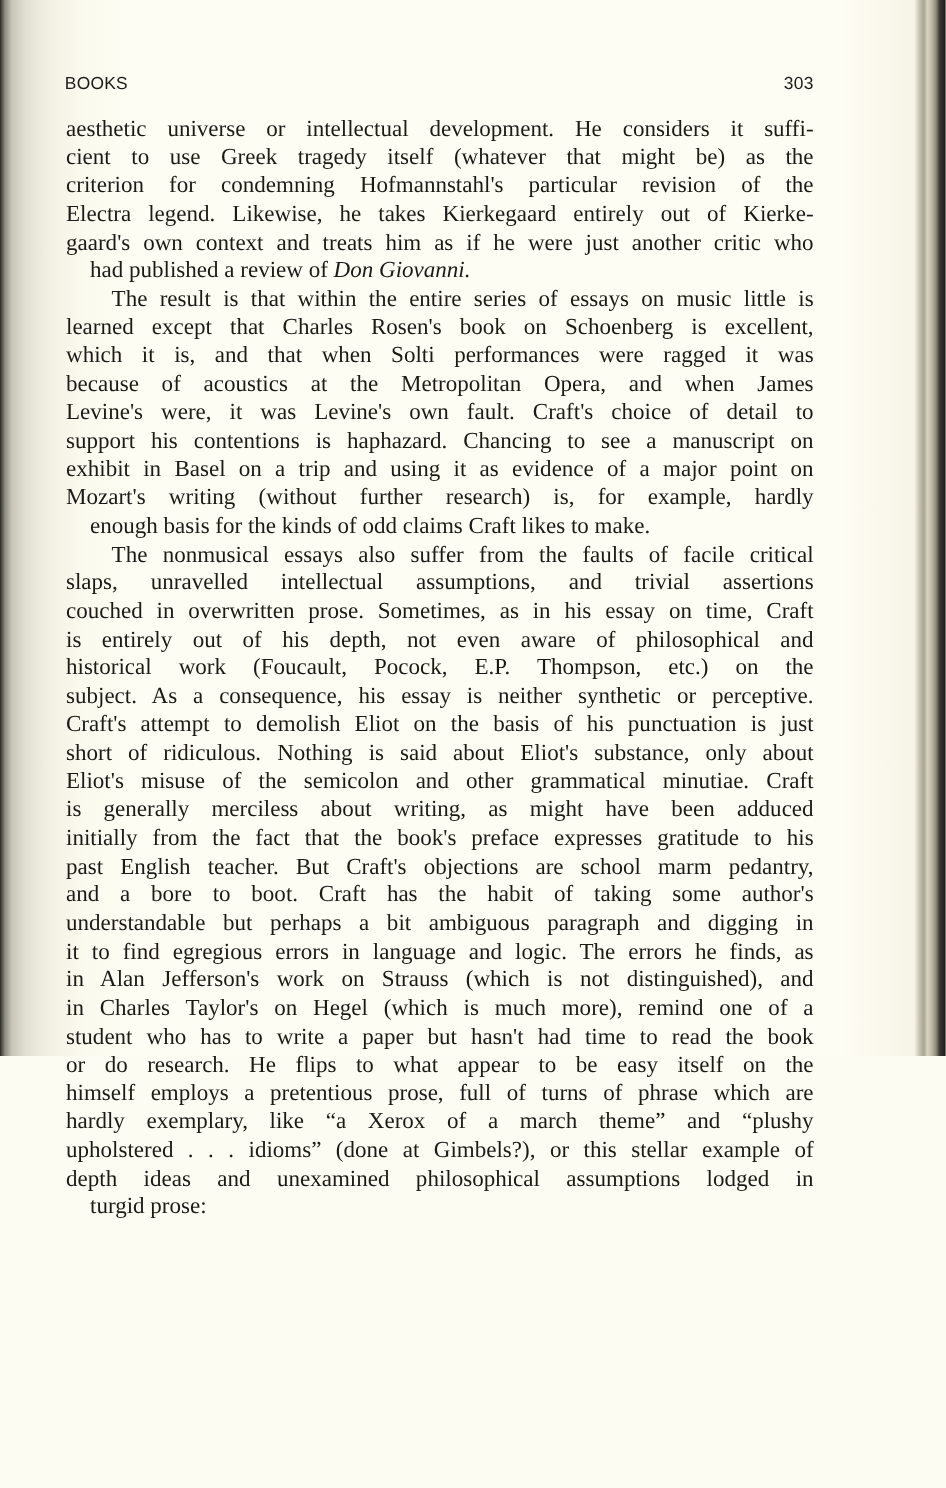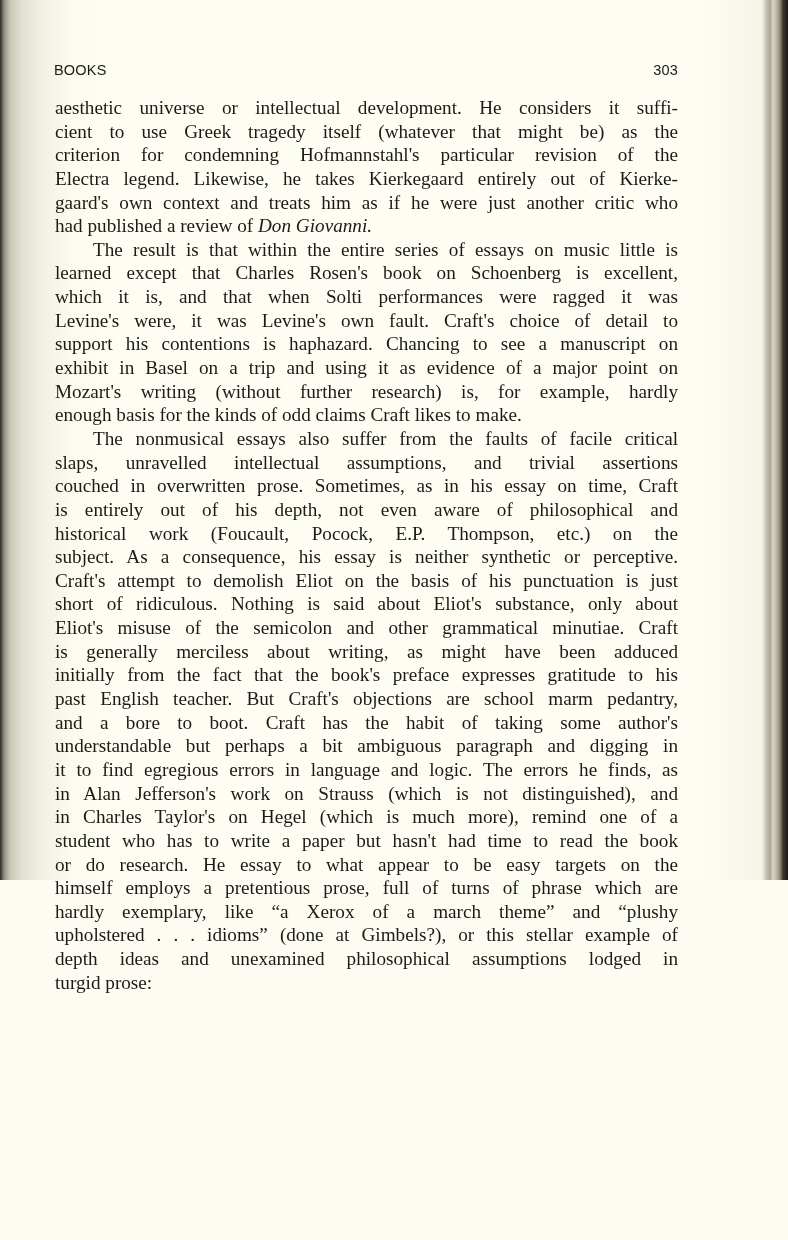--- a/index.html
+++ b/index.html
@@ -75,20 +75,21 @@
     }
     .body-text .line {
       display: block;
       text-align: justify;
       text-align-last: justify;
       white-space: nowrap;
       height: 23.65px;
     }
     .body-text .line.last {
       text-align-last: left;
+      margin-left: 20px;
     }
     .body-text .line.first-indent {
       padding-left: 38px;
     }
     .body-text i {
       font-style: italic;
     }
   </style>
 </head>
 <body>
@@ -106,20 +107,21 @@
         <span class="line"><span>cient to use Greek tragedy itself (whatever that might be) as the</span></span>
         <span class="line"><span>criterion for condemning Hofmannstahl's particular revision of the</span></span>
         <span class="line"><span>Electra legend. Likewise, he takes Kierkegaard entirely out of Kierke-</span></span>
         <span class="line"><span>gaard's own context and treats him as if he were just another critic who</span></span>
         <span class="line last"><span>had published a review of </span><i>Don Giovanni.</i></span>
       </p>
       <p>
         <span class="line first-indent"><span>The result is that within the entire series of essays on music little is</span></span>
         <span class="line"><span>learned except that Charles Rosen's book on Schoenberg is excellent,</span></span>
         <span class="line"><span>which it is, and that when Solti performances were ragged it was</span></span>
+        <span class="line"><span>because of acoustics at the Metropolitan Opera, and when James</span></span>
         <span class="line"><span>Levine's were, it was Levine's own fault. Craft's choice of detail to</span></span>
         <span class="line"><span>support his contentions is haphazard. Chancing to see a manuscript on</span></span>
         <span class="line"><span>exhibit in Basel on a trip and using it as evidence of a major point on</span></span>
         <span class="line"><span>Mozart's writing (without further research) is, for example, hardly</span></span>
         <span class="line last"><span>enough basis for the kinds of odd claims Craft likes to make.</span></span>
       </p>
       <p>
         <span class="line first-indent"><span>The nonmusical essays also suffer from the faults of facile critical</span></span>
         <span class="line"><span>slaps, unravelled intellectual assumptions, and trivial assertions</span></span>
         <span class="line"><span>couched in overwritten prose. Sometimes, as in his essay on time, Craft</span></span>
@@ -131,21 +133,21 @@
         <span class="line"><span>Eliot's misuse of the semicolon and other grammatical minutiae. Craft</span></span>
         <span class="line"><span>is generally merciless about writing, as might have been adduced</span></span>
         <span class="line"><span>initially from the fact that the book's preface expresses gratitude to his</span></span>
         <span class="line"><span>past English teacher. But Craft's objections are school marm pedantry,</span></span>
         <span class="line"><span>and a bore to boot. Craft has the habit of taking some author's</span></span>
         <span class="line"><span>understandable but perhaps a bit ambiguous paragraph and digging in</span></span>
         <span class="line"><span>it to find egregious errors in language and logic. The errors he finds, as</span></span>
         <span class="line"><span>in Alan Jefferson's work on Strauss (which is not distinguished), and</span></span>
         <span class="line"><span>in Charles Taylor's on Hegel (which is much more), remind one of a</span></span>
         <span class="line"><span>student who has to write a paper but hasn't had time to read the book</span></span>
-        <span class="line"><span>or do research. He essay to what appear to be easy targets on the</span></span>
+        <span class="line"><span>or do research. He flips to what appear to be easy itself on the</span></span>
         <span class="line"><span>himself employs a pretentious prose, full of turns of phrase which are</span></span>
         <span class="line"><span>hardly exemplary, like “a Xerox of a march theme” and “plushy</span></span>
         <span class="line"><span>upholstered . . . idioms” (done at Gimbels?), or this stellar example of</span></span>
         <span class="line"><span>depth ideas and unexamined philosophical assumptions lodged in</span></span>
         <span class="line last"><span>turgid prose:</span></span>
       </p>
     </div>
 
 </div>
 

